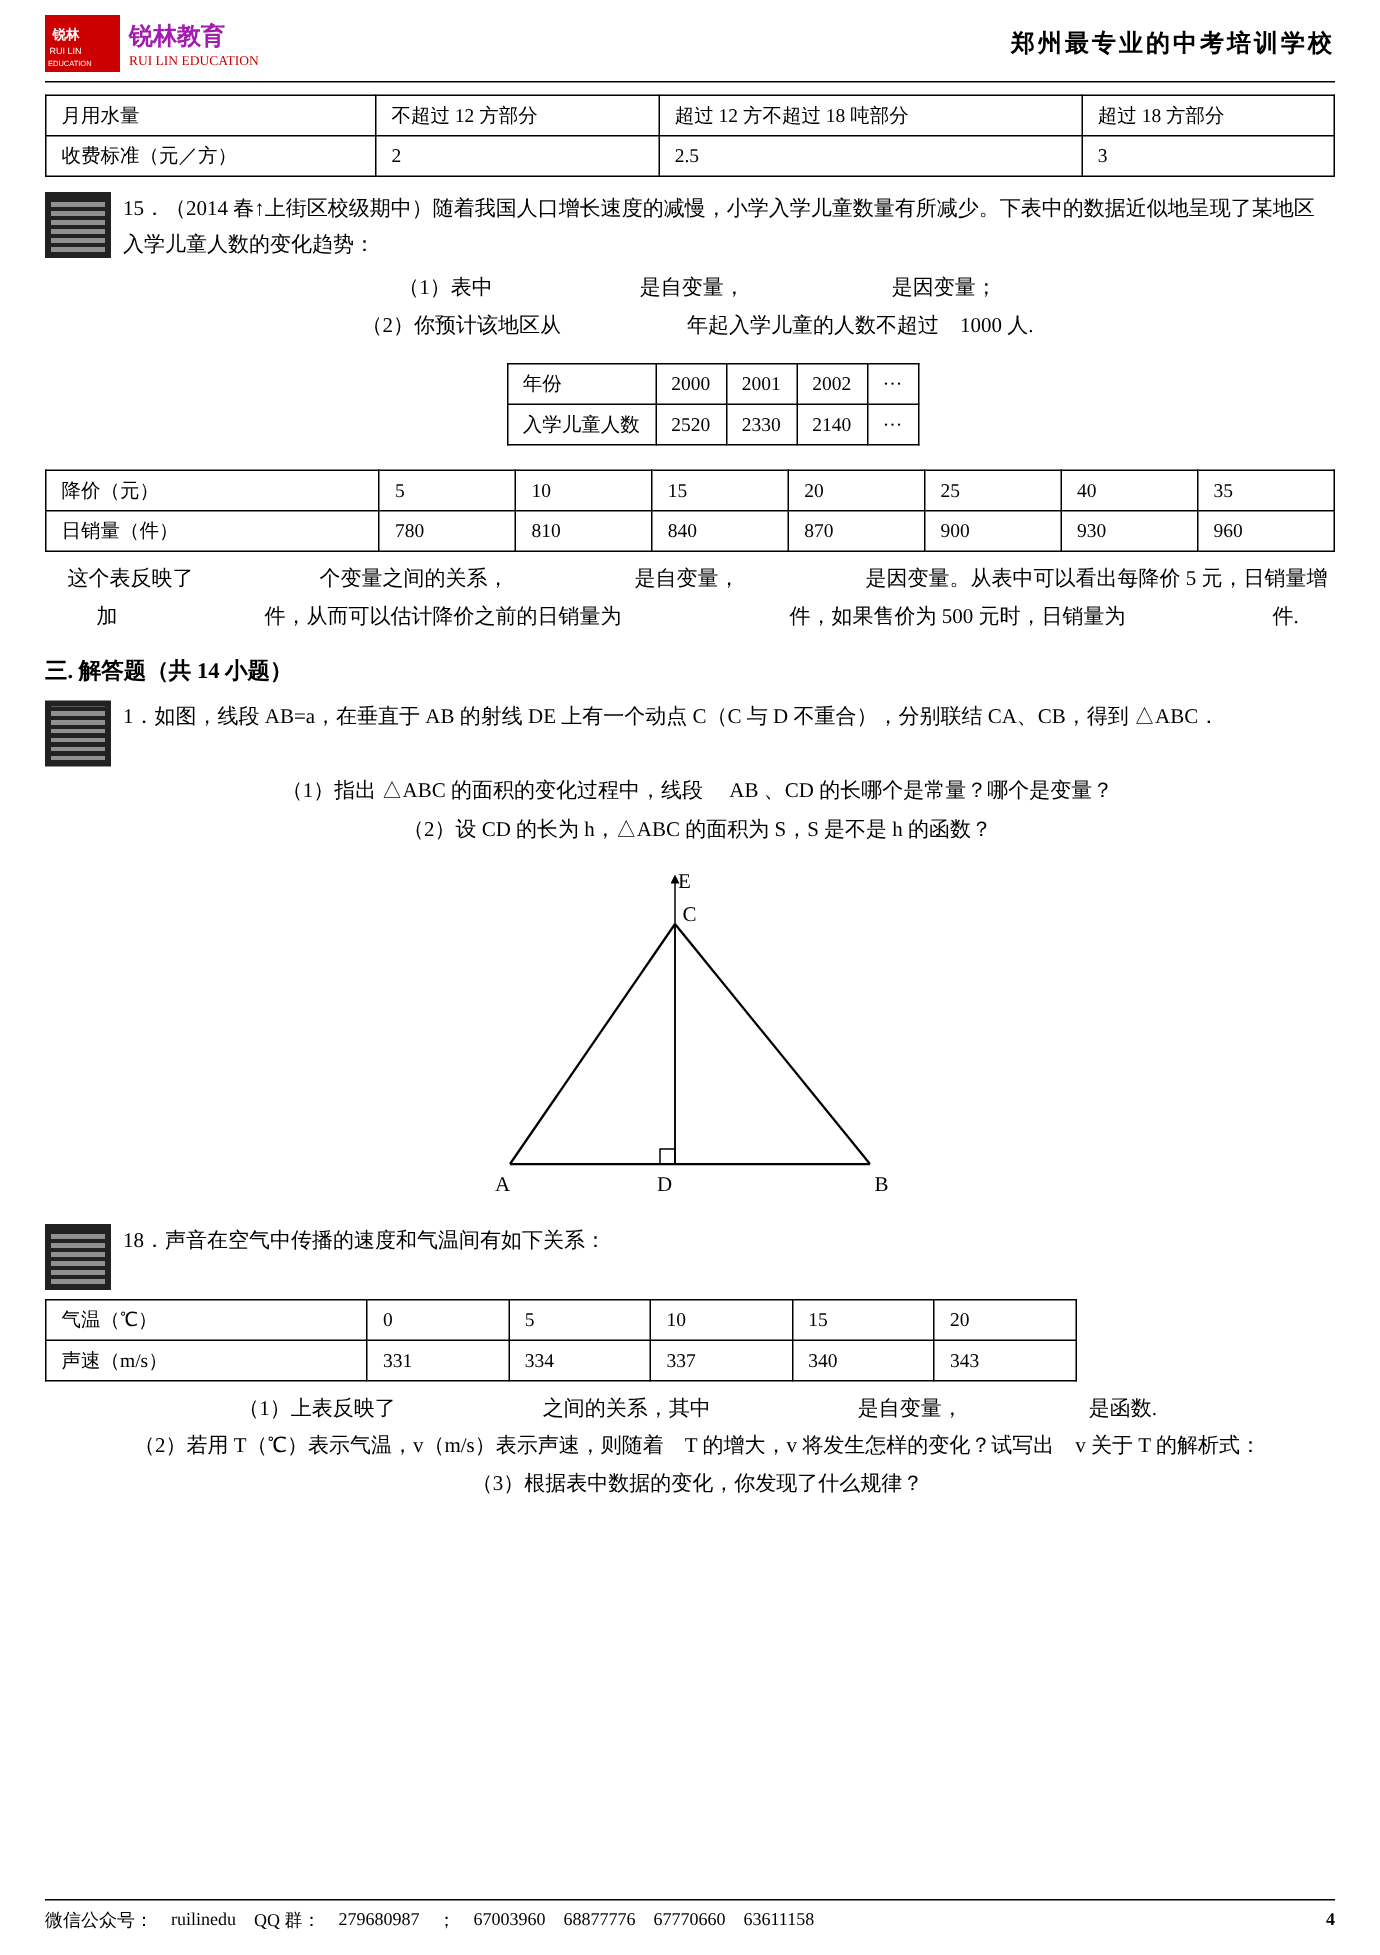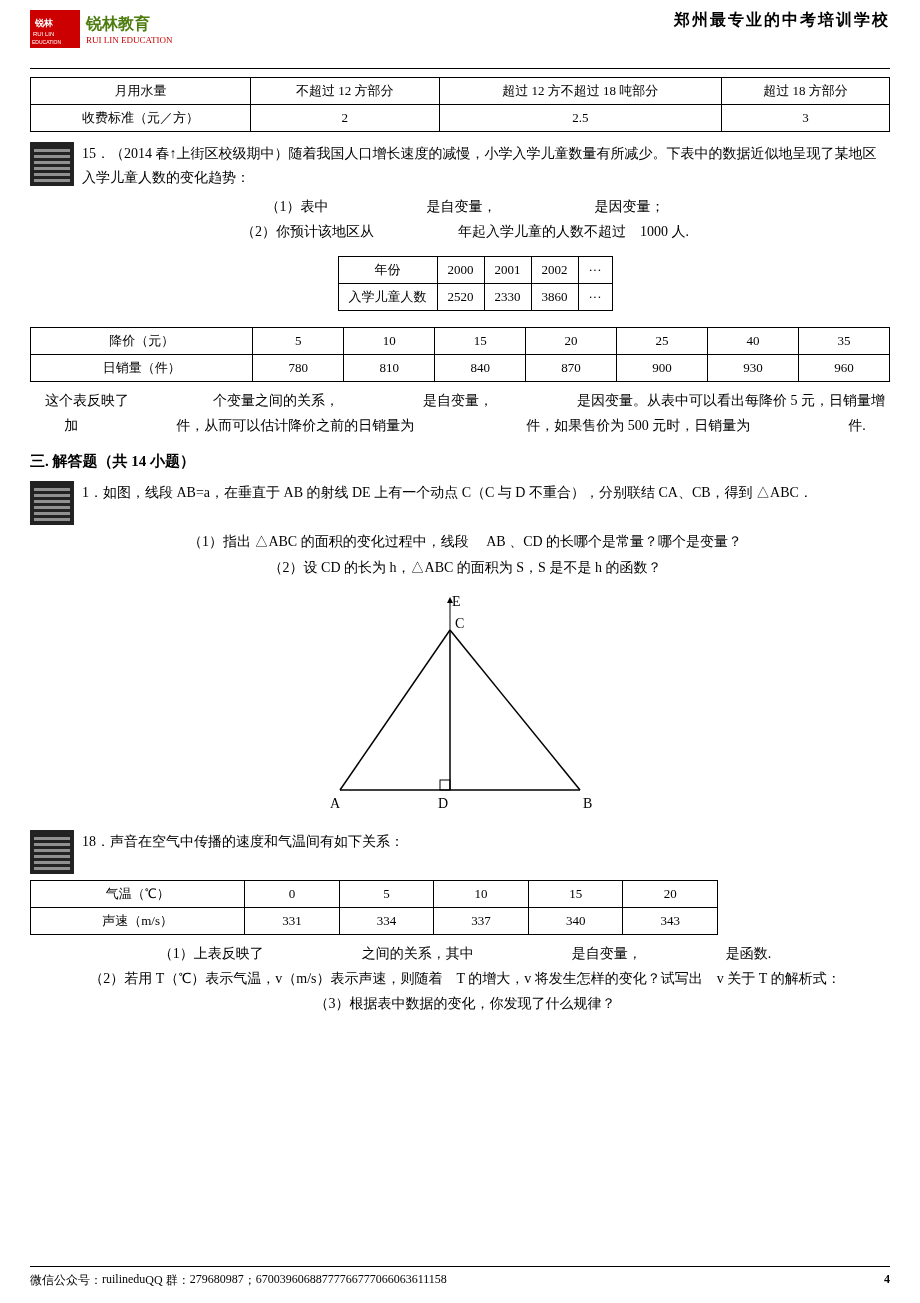--- a/index.html
+++ b/index.html
@@ -15,24 +15,24 @@
     .page {
       width: 920px;
       min-height: 1303px;
       background: #fff;
       padding: 10px 30px 20px 30px;
       position: relative;
     }
     
     .header {
       display: flex;
-      align-items: flex-start;
+      align-items: center;
       justify-content: space-between;
       border-bottom: 1px solid #000;
-      padding-bottom: 20px;
+      padding-bottom: 6px;
       margin-bottom: 8px;
     }
     .logo-area {
       display: flex;
       align-items: center;
       gap: 6px;
     }
     .logo-icon {
       width: 50px;
       height: 38px;
@@ -43,21 +43,20 @@
       letter-spacing: 2px;
     }
     
     table {
       border-collapse: collapse;
       margin: 6px 0;
     }
     table td, table th {
       border: 1px solid #000;
       padding: 4px 10px;
-      text-align: center;
       font-size: 13px;
     }
     .table-water {
       width: 100%;
     }
     .table-year {
       margin: 6px auto;
     }
     .table-price {
       width: 100%;
@@ -124,21 +123,21 @@
       left: 30px;
       right: 30px;
       display: flex;
       justify-content: space-between;
       font-size: 12px;
       border-top: 1px solid #000;
       padding-top: 5px;
     }
     .footer-item {
       display: flex;
-      gap: 0;
+      gap: 12px;
       text-align: center;
     }
     .page-num {
       font-weight: bold;
     }
   </style>
 </head>
 <body>
 
 <div class="page">
@@ -146,21 +145,21 @@
   <div class="header">
     <div class="logo-area">
 
       <svg class="logo-icon" viewBox="0 0 50 38" xmlns="http://www.w3.org/2000/svg">
         <rect x="0" y="0" width="50" height="38" fill="#c00"></rect>
         <text x="5" y="16" font-size="9" fill="#fff" font-family="serif" font-weight="bold">锐林</text>
         <text x="3" y="26" font-size="6" fill="#fff" font-family="sans-serif">RUI LIN</text>
         <text x="2" y="34" font-size="5" fill="#fff" font-family="sans-serif">EDUCATION</text>
       </svg>
       <div>
-        <div style="font-size:16px;font-weight:bold;color:#4d7c0f;">锐林教育</div>
+        <div style="font-size:16px;font-weight:bold;color:#a21caf;">锐林教育</div>
         <div style="font-size:9px;color:#c00;">RUI LIN EDUCATION</div>
       </div>
     </div>
     <div class="header-right">郑州最专业的中考培训学校</div>
   </div>
 
   <table class="table-water">
     <tbody>
         <tr>
       <td>月用水量</td>
@@ -195,21 +194,21 @@
           <td>年份</td>
           <td>2000</td>
           <td>2001</td>
           <td>2002</td>
           <td>···</td>
         </tr>
         <tr>
           <td>入学儿童人数</td>
           <td>2520</td>
           <td>2330</td>
-          <td>3860</td>
+          <td>2140</td>
           <td>···</td>
         </tr>
       </tbody>
         </table>
     </div>
   </div>
 
   <div class="question-block">
     <table class="table-price">
       <tbody>

